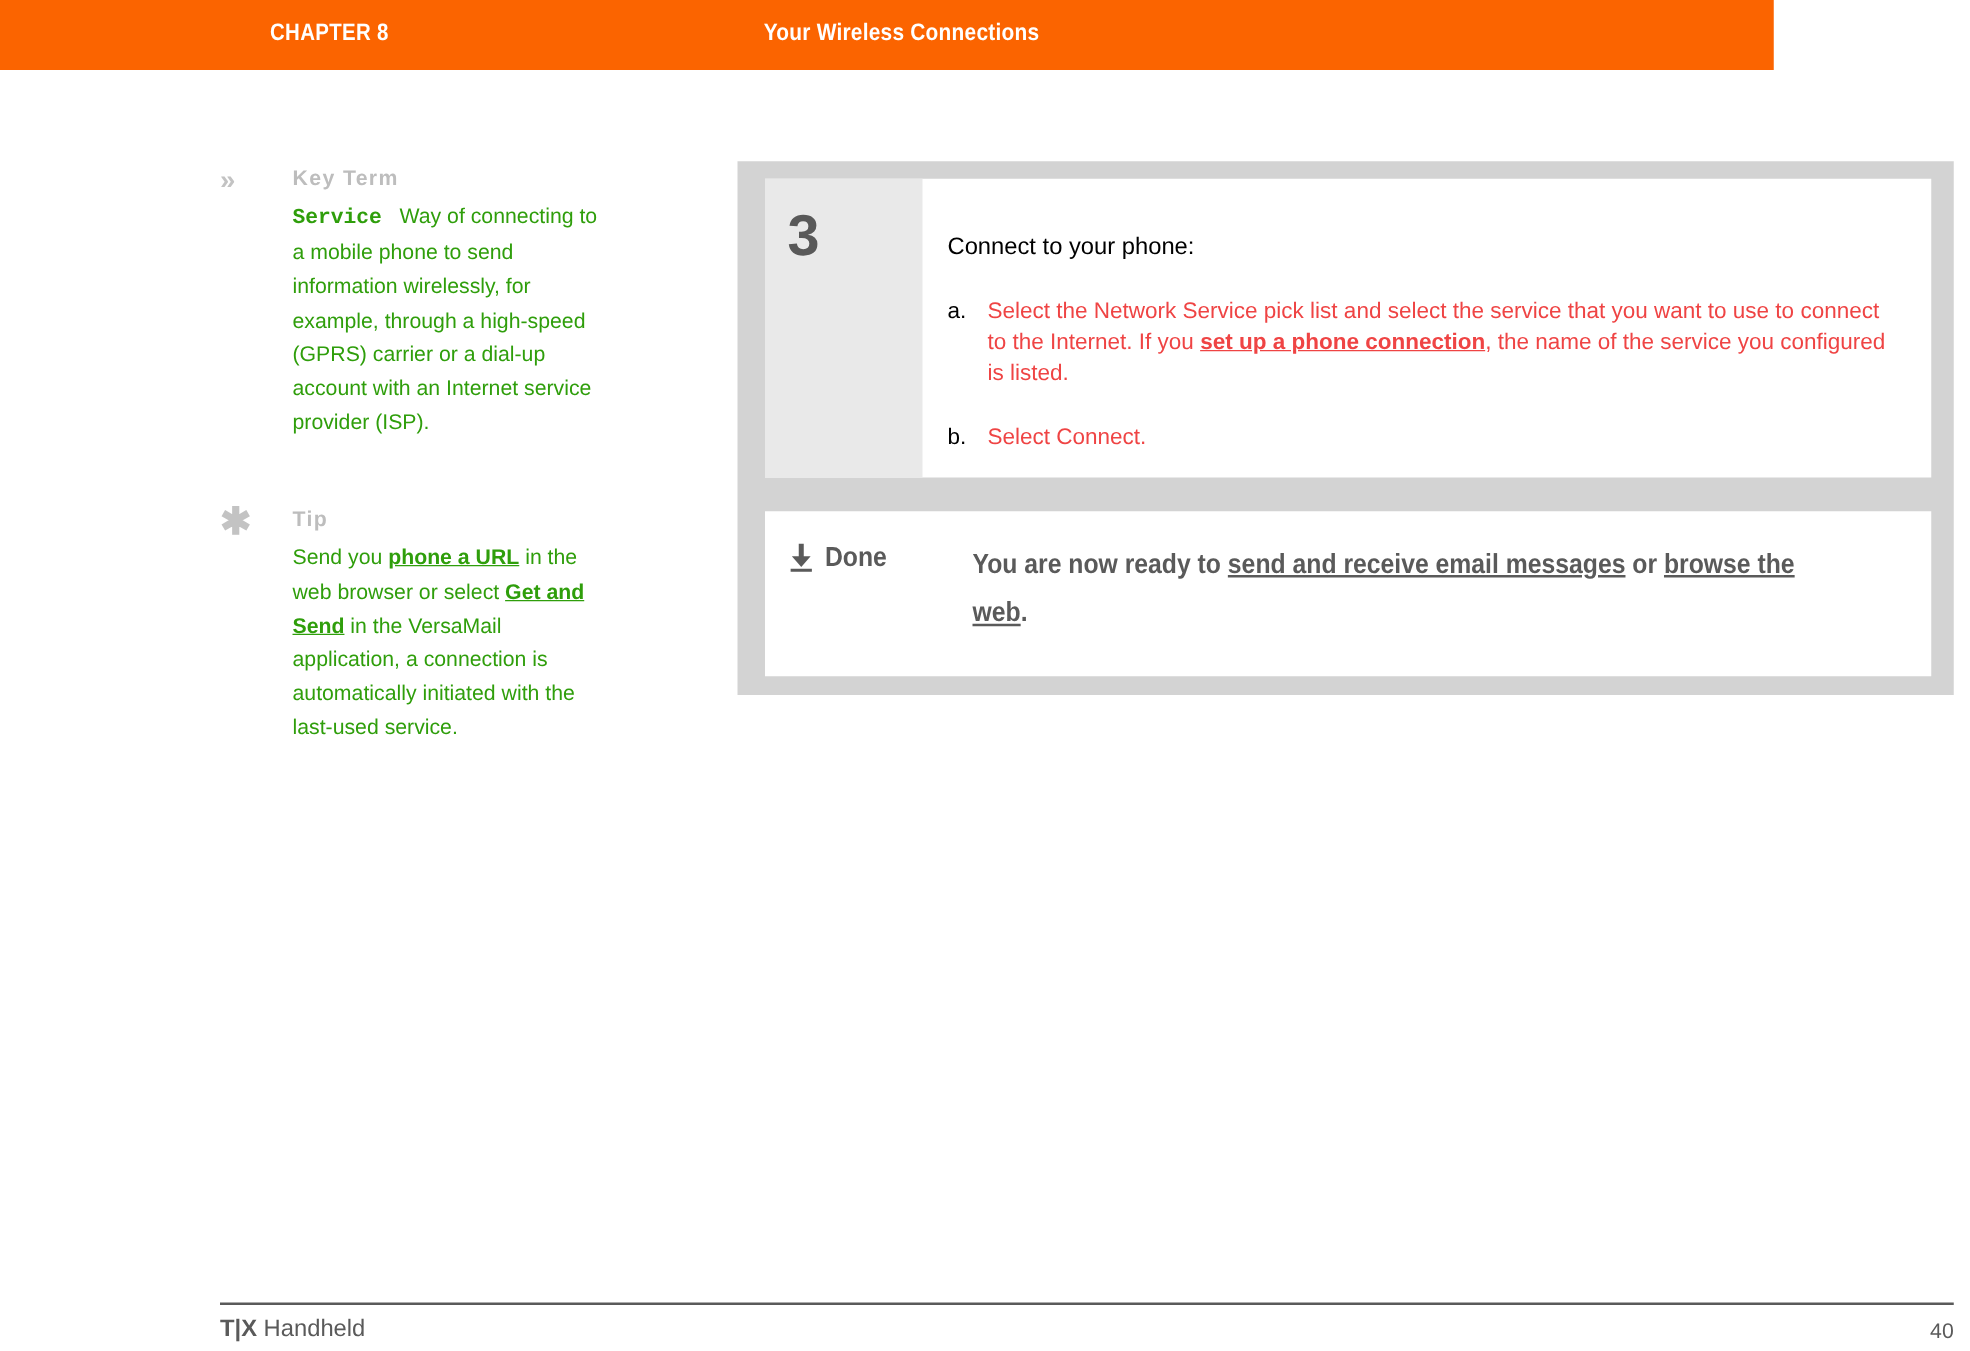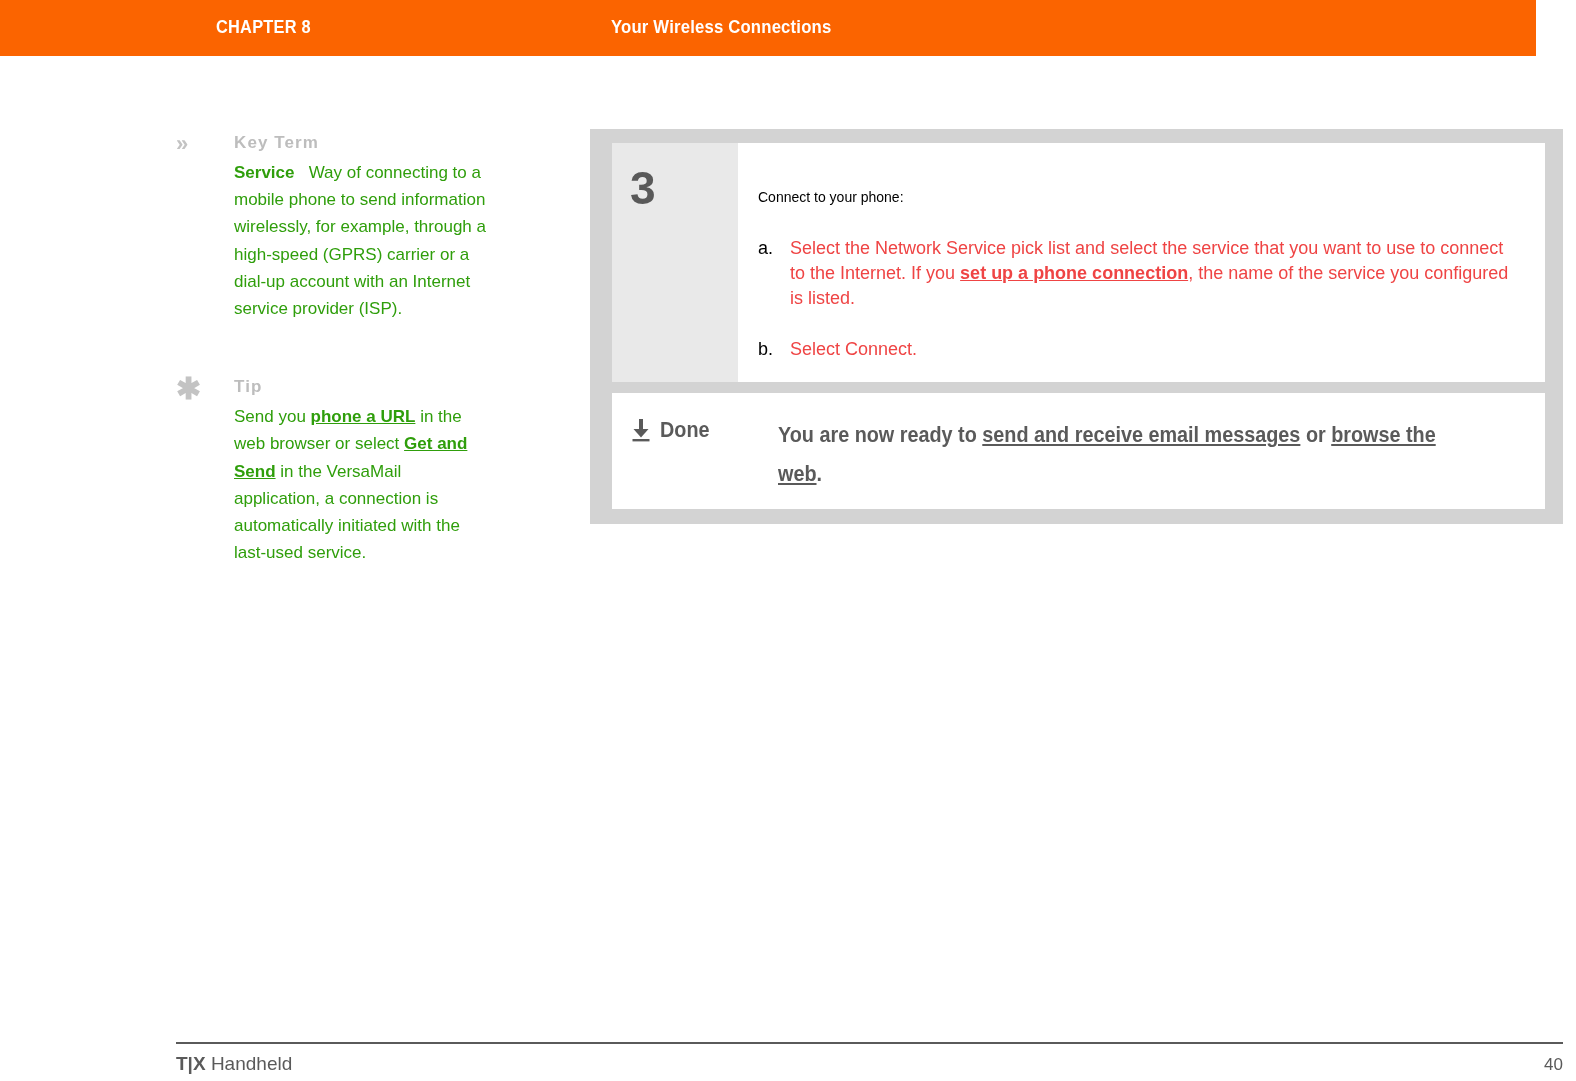--- a/index.html
+++ b/index.html
@@ -13,21 +13,21 @@
     position: relative;
     font-family: "Liberation Sans", sans-serif;
     overflow: hidden;
   }
 
   
   #chapter-header {
     position: absolute;
     left: 0;
     top: 0;
-    width: 1536px;
+    width: 1419px;
     height: 56px;
     background: #fb6400;
   }
   #chapter-header .chap-label {
     position: absolute;
     left: 216px;
     top: 16px;
     color: #ffffff;
     font-size: 19px;
     font-weight: bold;
@@ -83,21 +83,21 @@
     letter-spacing: 1.1px;
     line-height: 22px;
     margin: 0 0 5px 0;
   }
   .note-text {
     color: #2f9e0b;
     font-size: 17px;
     line-height: 27.2px;
     margin: 0;
   }
-  .note-text b { font-weight: bold; }
+  .note-text b { font-weight: bold; font-family: Liberation Mono, monospace; }
   .note-text .lnk {
     font-weight: bold;
     text-decoration: underline;
   }
   #note-tip { margin-top: 54px; }
 
   
   #procedure-panel {
     position: absolute;
     left: 590px;
@@ -126,21 +126,21 @@
     padding: 22px 0 0 18px;
     margin: 0;
   }
   .step-content {
     flex: 1 1 auto;
     padding: 42px 30px 20px 20px;
     box-sizing: border-box;
   }
   .step-lead {
     color: #000000;
-    font-size: 14px;
+    font-size: 19px;
     line-height: 25px;
     margin: 0 0 26px 0;
   }
   .substep {
     display: flex;
     margin: 0 0 26px 0;
   }
   .substep:last-child { margin-bottom: 0; }
   .substep-marker {
     flex: 0 0 32px;
@@ -154,24 +154,24 @@
     line-height: 25px;
     margin: 0;
   }
   .substep-text .lnk {
     font-weight: bold;
     text-decoration: underline;
   }
 
   .done-card {
     background: #ffffff;
-    margin-top: 11px;
+    margin-top: 27px;
     display: flex;
     align-items: flex-start;
-    padding: 22px 30px 16px 18px;
+    padding: 22px 30px 32px 18px;
     box-sizing: border-box;
   }
   .done-label-wrap {
     flex: 0 0 148px;
     display: flex;
     align-items: center;
     padding-top: 2px;
   }
   .done-arrow-icon {
     width: 22px;

